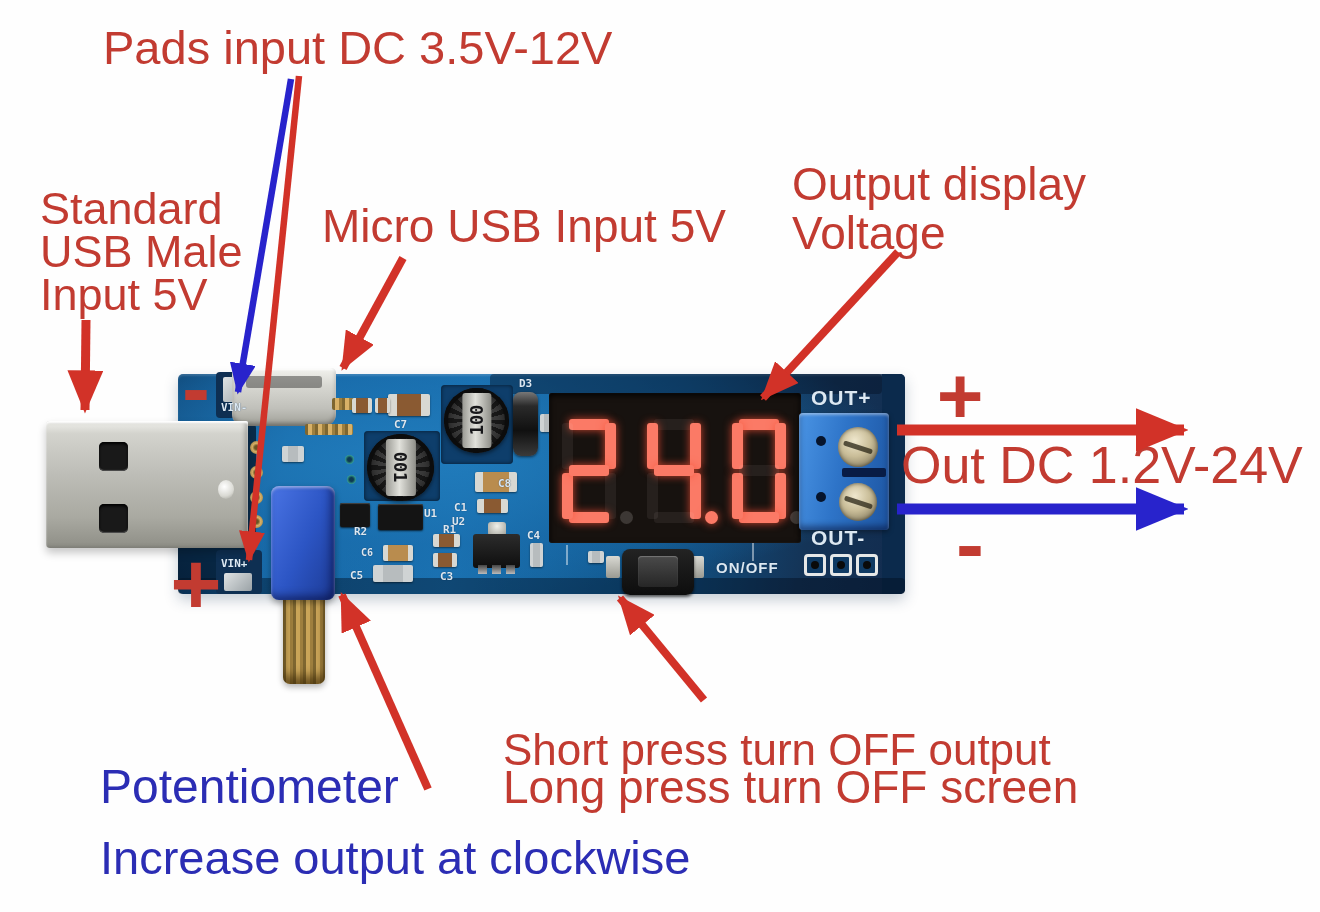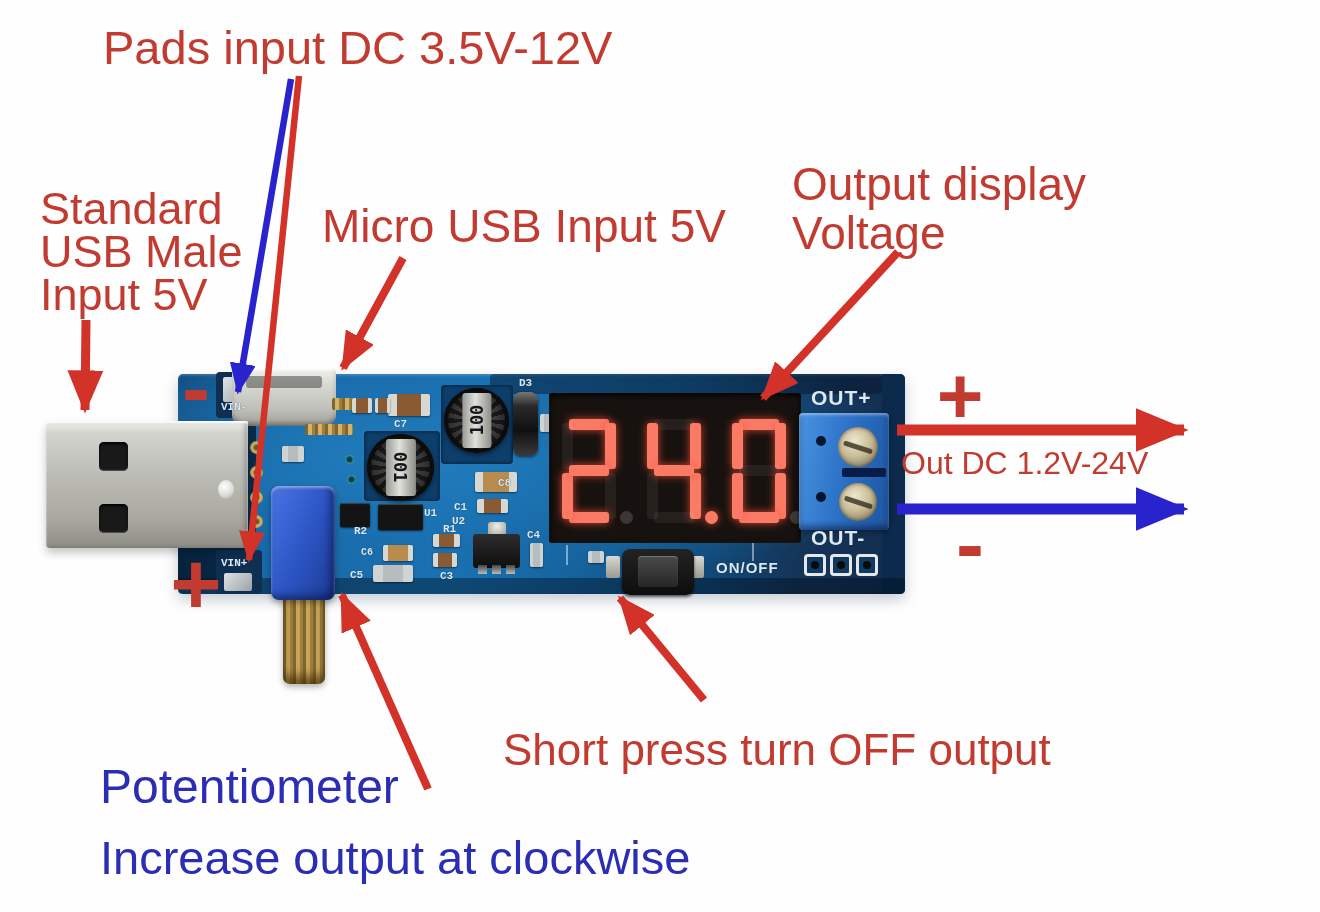--- a/index.html
+++ b/index.html
@@ -80,21 +80,21 @@
     box-shadow:inset 0 2px 3px rgba(255,255,255,.45), inset -4px -4px 8px rgba(0,0,40,.5), 0 3px 6px rgba(0,0,0,.35);}
   .shaft{position:absolute;left:283px;top:596px;width:42px;height:88px;border-radius:0 0 7px 7px;
     background:repeating-linear-gradient(90deg,#7e6630 0 3px,#caa558 3px 7px,#9e7f3e 7px 10px);
     box-shadow:inset 0 -8px 10px rgba(60,40,5,.65), 0 3px 6px rgba(0,0,0,.3);}
   
   .silk{position:absolute;color:var(--silk,#dce8f2);font-family:"DejaVu Sans Mono",monospace;font-weight:700;
         text-shadow:0 0 1px rgba(0,30,60,.8);white-space:nowrap;line-height:1;}
   .silk.big{font-family:"Liberation Sans",sans-serif;letter-spacing:1px;}
   .trace{position:absolute;background:rgba(255,255,255,.45);}
   svg.arrows{position:absolute;left:0;top:0;z-index:30;pointer-events:none;}
-  .z20{z-index:20;} .z8{z-index:8;font-family:Liberation Mono, monospace;}
+  .z20{z-index:20;} .z8{z-index:8;}
 </style>
 </head>
 <body>
 
 <div class="stage">
 
   <div class="board"></div>
   <div class="board-right-edge"></div>
   <div class="shade" style="left:490px;top:374px;width:392px;height:20px;background:rgba(4,18,38,.45);"></div>
   <div class="shade" style="left:178px;top:578px;width:727px;height:16px;background:rgba(0,10,25,.4);"></div>
@@ -210,25 +210,26 @@
   </div>
 
   <div class="shaft" style="z-index:6;"></div>
   <div class="pot" style="z-index:7;"></div>
 
   <div class="lbl z20" style="left:55px;top:24px;font-size:47px;margin-left:48px;">Pads input DC 3.5V-12V</div>
   <div class="lbl z20" style="left:40px;top:187px;font-size:45px;line-height:43px;"><span>Standard</span><br><span>USB Male</span><br><span>Input 5V</span></div>
   <div class="lbl z20" style="left:322px;top:203px;font-size:46px;">Micro USB Input 5V</div>
   <div class="lbl z20" style="left:792px;top:160px;font-size:46px;line-height:49px;"><span>Output display</span><br><span>Voltage</span></div>
   <div class="sign z20" style="left:934px;top:370px;width:52px;height:52px;font-size:80px;">+</div>
-  <div class="lbl z20" style="left:901px;top:447px;font-size:32px;text-align:right;">Out DC 1.2V-24V</div>
+  <div class="lbl z20" style="left:901px;top:438px;font-size:52px;text-align:right;">Out DC 1.2V-24V</div>
   <div class="sign z20" style="left:944px;top:518px;width:52px;height:52px;font-size:84px;">-</div>
   <div class="sign z20" style="left:170px;top:362px;width:52px;height:52px;font-size:84px;">-</div>
   <div class="sign z20" style="left:170px;top:556px;width:52px;height:56px;font-size:88px;">+</div>
   <div class="lbl z20" style="left:503px;top:691px;font-size:44px;margin-top:36px;">Short press turn OFF output</div>
+  <div class="lbl z20" style="left:503px;top:764px;font-size:46px;">Long press turn OFF screen</div>
   <div class="lbl blue z20" style="left:100px;top:762px;font-size:48px;">Potentiometer</div>
   <div class="lbl blue z20" style="left:100px;top:834px;font-size:47px;">Increase output at clockwise</div>
 
   <svg class="arrows" width="1320" height="912" viewBox="0 0 1320 912">
     <defs>
       <marker id="ah-red" markerWidth="4.8" markerHeight="4" refX="4.4" refY="2" orient="auto" markerUnits="strokeWidth">
         <path d="M0,0 L4.8,2 L0,4 Z" fill="#d23228"></path>
       </marker>
       <marker id="ah-blue" markerWidth="4.8" markerHeight="4" refX="4.4" refY="2" orient="auto" markerUnits="strokeWidth">
         <path d="M0,0 L4.8,2 L0,4 Z" fill="#2823cc"></path>

